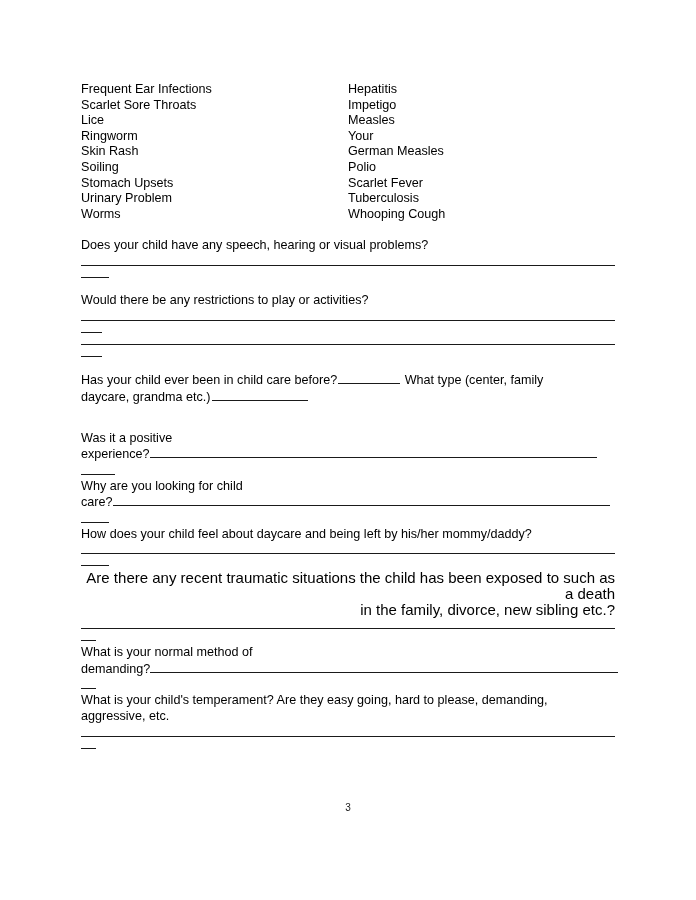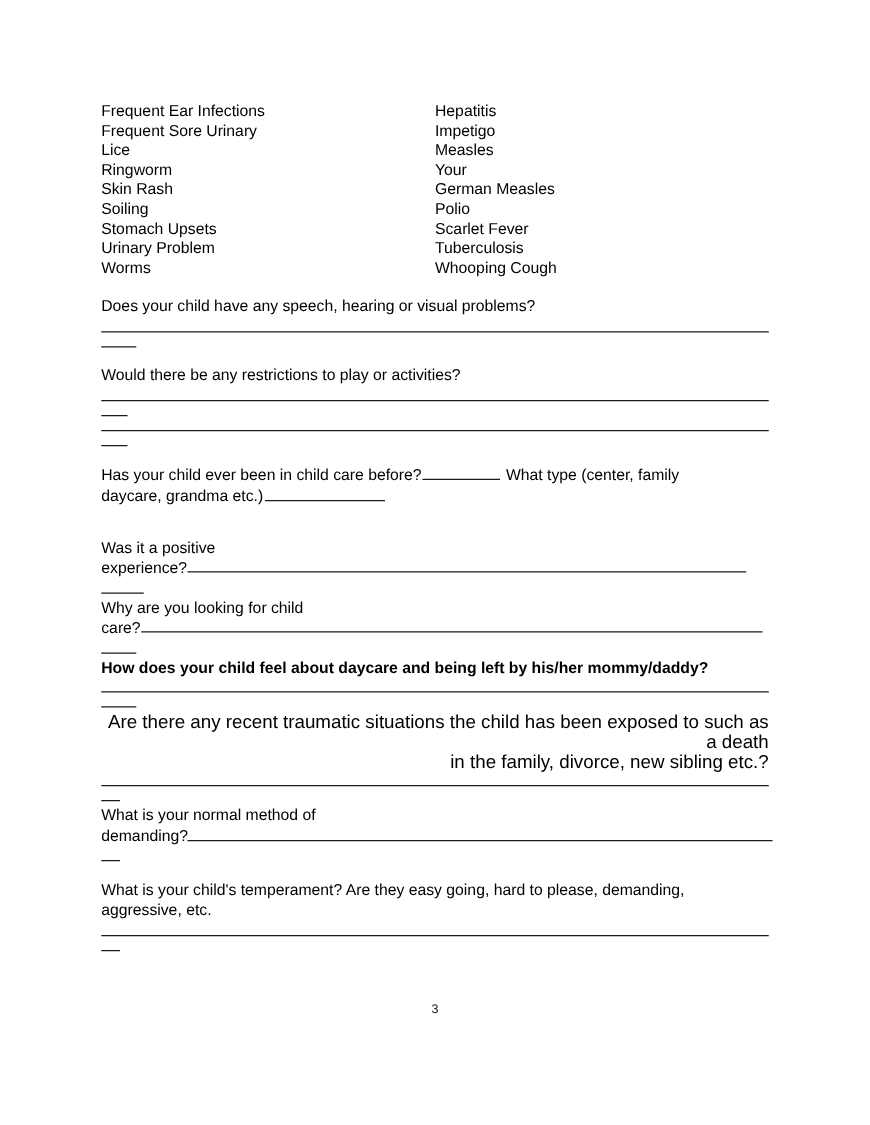--- a/index.html
+++ b/index.html
@@ -106,21 +106,21 @@
 </style>
 </head>
 <body>
 
 <div class="page">
   <div class="content">
 
     <div class="conditions">
       <div class="cond-col left">
         <span class="cond-item">Frequent Ear Infections</span>
-        <span class="cond-item">Frequent Sore Urinary</span>
+        <span class="cond-item">Scarlet Sore Throats</span>
         <span class="cond-item">Lice</span>
         <span class="cond-item">Ringworm</span>
         <span class="cond-item">Skin Rash</span>
         <span class="cond-item">Soiling</span>
         <span class="cond-item">Stomach Upsets</span>
         <span class="cond-item">Urinary Problem</span>
         <span class="cond-item">Worms</span>
       </div>
       <div class="cond-col right">
         <span class="cond-item">Hepatitis</span>
@@ -160,40 +160,40 @@
       <span class="qtext nowrapline"><span>experience?</span><span class="tail-blank" style="width:447px;"></span></span>
       <span class="rule w5"></span>
     </div>
 
     <div style="font-size:12.6px;line-height:15.6px;margin-top:4px;">
       <span class="qtext">Why are you looking for child</span>
       <span class="qtext nowrapline"><span>care?</span><span class="tail-blank" style="width:497px;"></span></span>
       <span class="rule w4"></span>
     </div>
 
-    <div style="font-size:12.6px;line-height:15.6px;margin-top:4px;font-weight:bold;">
+    <div style="font-size:12.6px;line-height:15.6px;margin-top:4px;">
       <span class="qtext">How does your child feel about daycare and being left by his/her mommy/daddy?</span>
       <span class="rule full"></span>
       <span class="rule w4"></span>
     </div>
 
     <div style="font-size:15px;line-height:15.6px;margin-top:4px;text-align:right;">
       <span class="qtext">Are there any recent traumatic situations the child has been exposed to such as a death</span>
       <span class="qtext">in the family, divorce, new sibling etc.?</span>
       <span class="rule full"></span>
       <span class="rule w2"></span>
     </div>
 
     <div style="font-size:12.6px;line-height:15.6px;margin-top:4px;">
       <span class="qtext">What is your normal method of</span>
       <span class="qtext nowrapline"><span>demanding?</span><span class="tail-blank" style="width:468px;"></span></span>
       <span class="rule w2"></span>
     </div>
 
-    <div style="font-size:12.6px;line-height:15.6px;margin-top:16px;">
+    <div style="font-size:12.6px;line-height:15.6px;margin-top:4px;">
       <span class="qtext">What is your child's temperament? Are they easy going, hard to please, demanding,</span>
       <span class="qtext">aggressive, etc.</span>
       <span class="rule full"></span>
       <span class="rule w2"></span>
     </div>
 
   </div>
 
   <div class="page-number">3</div>
 </div>

